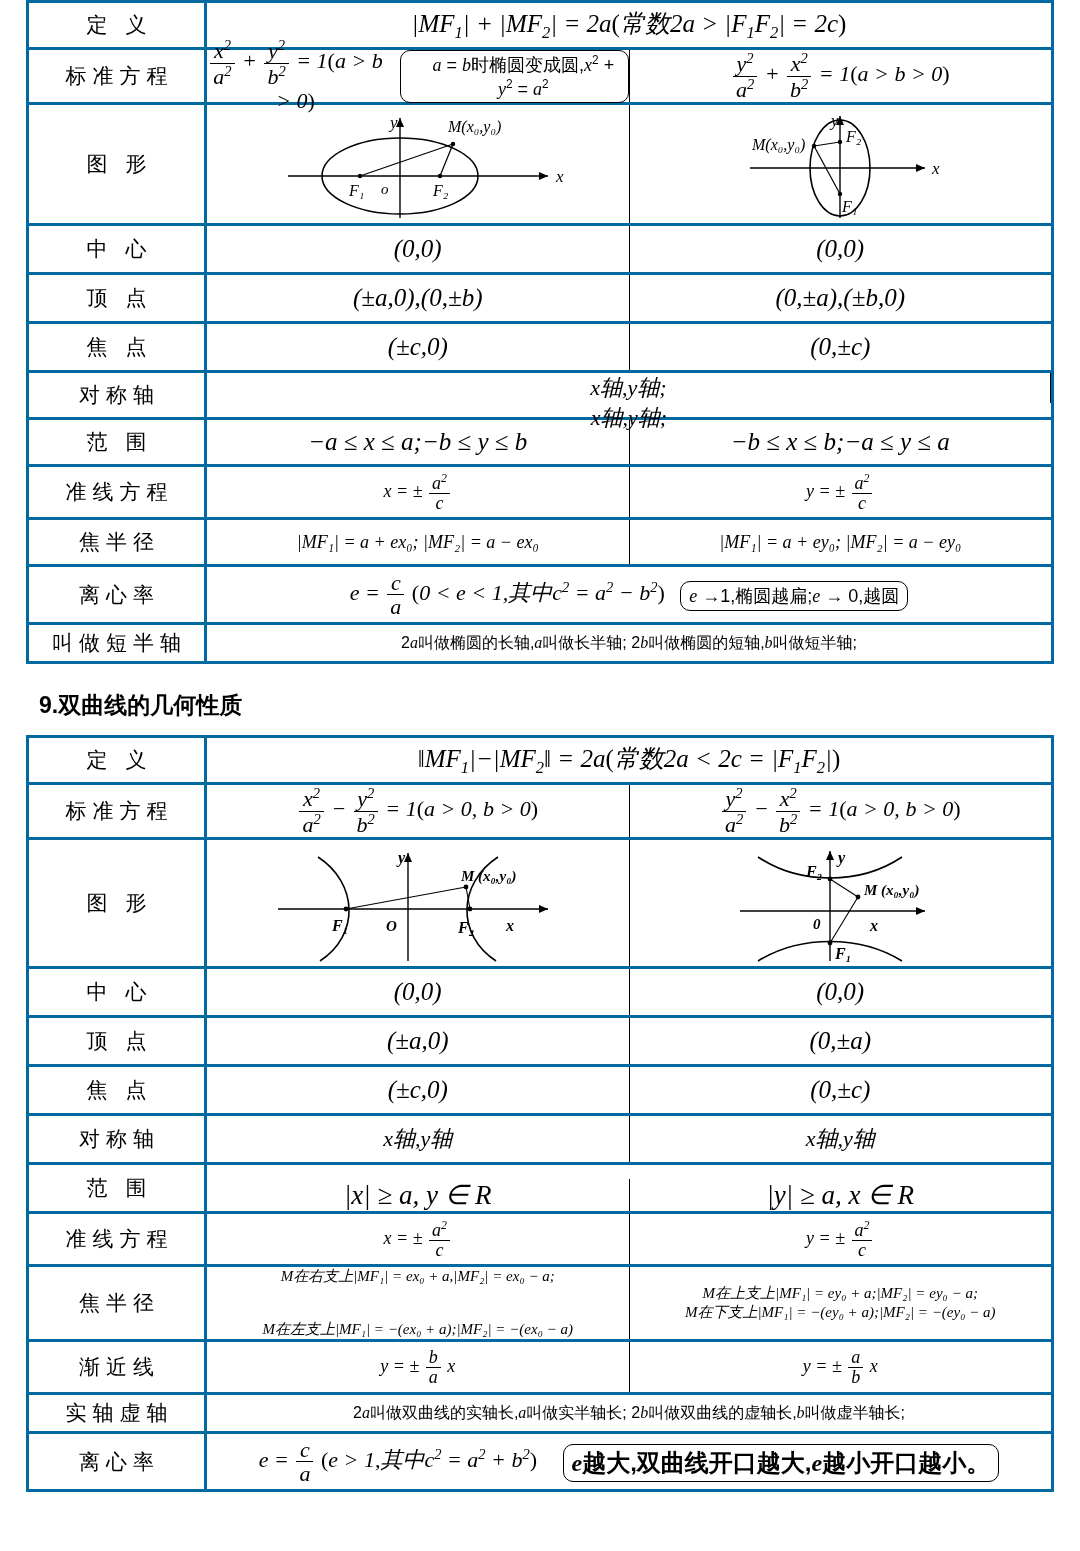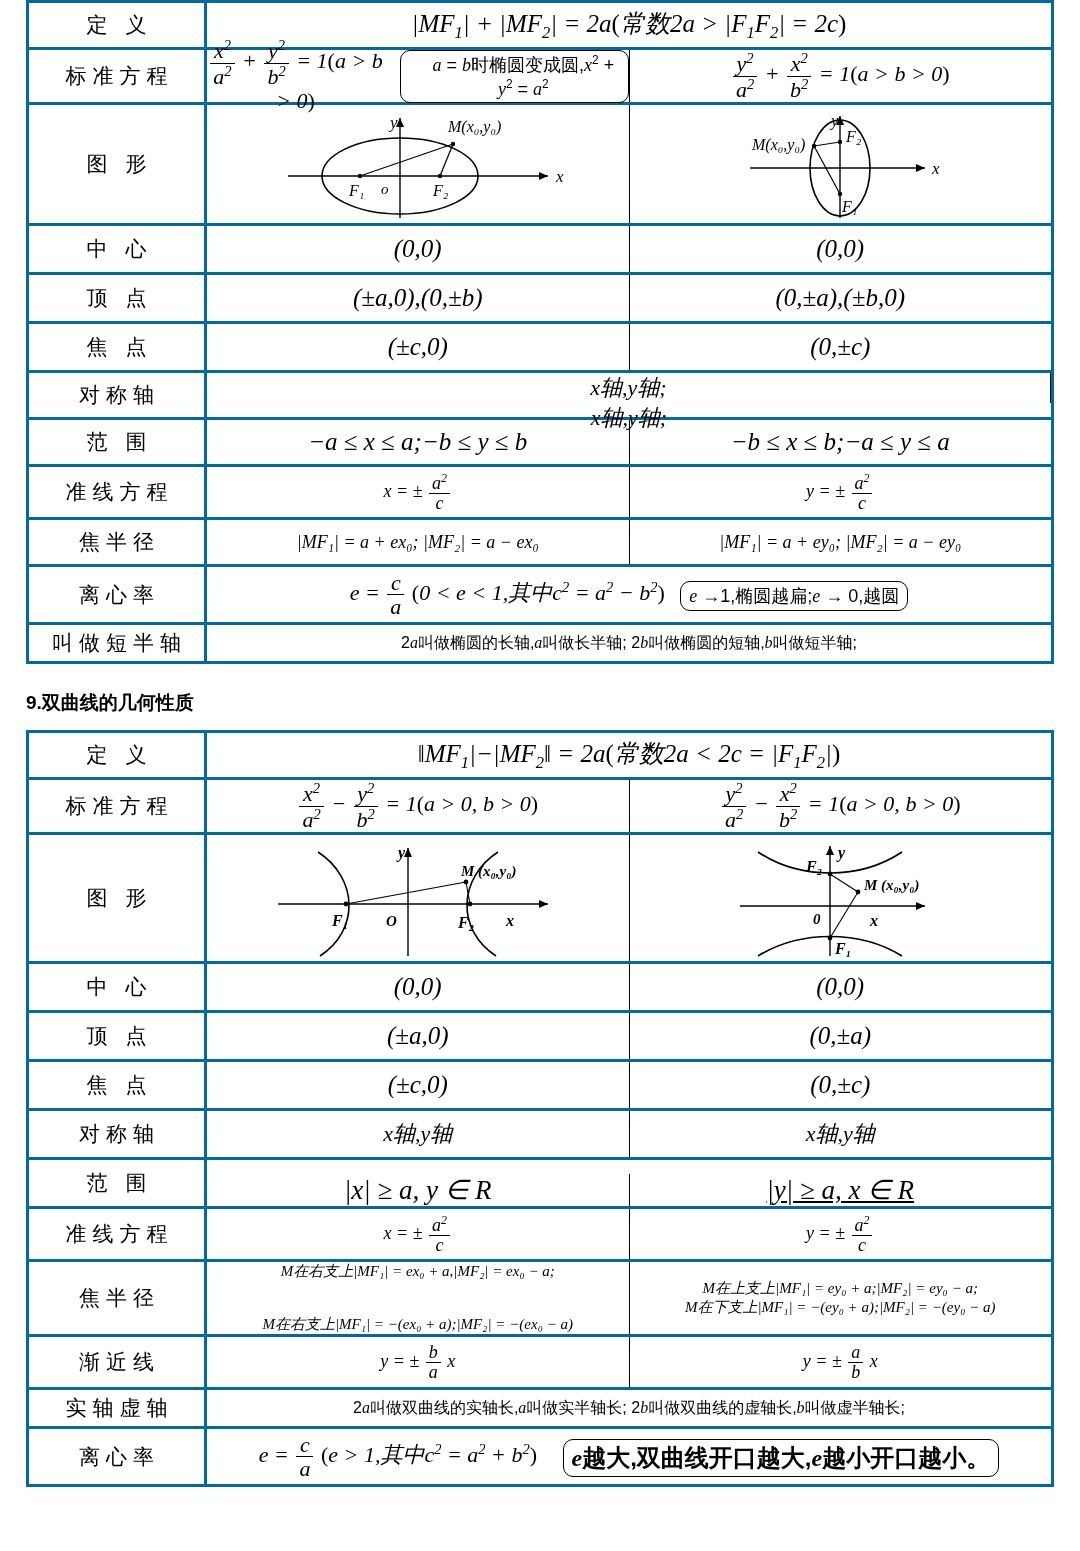--- a/index.html
+++ b/index.html
@@ -60,23 +60,23 @@
     font-family:"Liberation Sans", sans-serif;
     vertical-align:middle;
   }
   .boxnote .mi{font-style:italic;font-family:"Liberation Serif",serif;}
   .twocol{display:flex;}
   .twocol>div{flex:1;display:flex;align-items:center;justify-content:center;}
   .cellsplit{padding:0 !important;margin-left:12px;}
   .half{border-right:1px solid #000;}
   .heading{
     font-family:"Liberation Sans", sans-serif;
-    font-size:19px;
+    font-size:23px;
     font-weight:700;
-    margin:26px 0 14px 26px;
+    margin:26px 0 14px 39px;
   }
   .note-sm{
     font-family:"Liberation Sans", sans-serif;
     font-size:15px;
     font-style:normal;
   }
   .note-sm .mi{font-family:"Liberation Serif",serif;font-style:italic;}
   .lefttext{text-align:left;padding-left:14px;}
 </style>
 </head>
@@ -436,21 +436,21 @@
     </tr>
 
     <tr>
       <td class="rowlabel">范  围</td>
       <td class="cellsplit">
         <div class="twocol" style="height:46px;align-items:flex-end;">
           <div class="half">
                 <span class="math big" style="font-size:27px;">|x| ≥ a, y ∈ R</span>
               </div>
           <div>
-                <span class="math big" style="font-size:27px;text-decoration:underline;">|y| ≥ a, x ∈ R</span>
+                <span class="math big" style="font-size:27px;">|y| ≥ a, x ∈ R</span>
               </div>
         </div>
       </td>
     </tr>
 
     <tr>
       <td class="rowlabel">准线方程</td>
       <td class="cellsplit">
         <div class="twocol" style="height:50px;">
           <div class="half">
@@ -462,21 +462,21 @@
         </div>
       </td>
     </tr>
 
     <tr>
       <td class="rowlabel">焦半径</td>
       <td class="cellsplit">
         <div class="twocol" style="height:72px;">
           <div class="half" style="flex-direction:column;justify-content:space-between;">
             <span class="math xs">M在右支上|MF₁| = ex₀ + a,|MF₂| = ex₀ − a;</span>
-            <span class="math xs">M在右支上|MF₁| = −(ex₀ + a);|MF₂| = −(ex₀ − a)</span>
+            <span class="math xs">M在左支上|MF₁| = −(ex₀ + a);|MF₂| = −(ex₀ − a)</span>
           </div>
           <div style="flex-direction:column;">
             <span class="math xs">M在上支上|MF₁| = ey₀ + a;|MF₂| = ey₀ − a;</span>
             <span class="math xs">M在下支上|MF₁| = −(ey₀ + a);|MF₂| = −(ey₀ − a)</span>
           </div>
         </div>
       </td>
     </tr>
 
     <tr>

